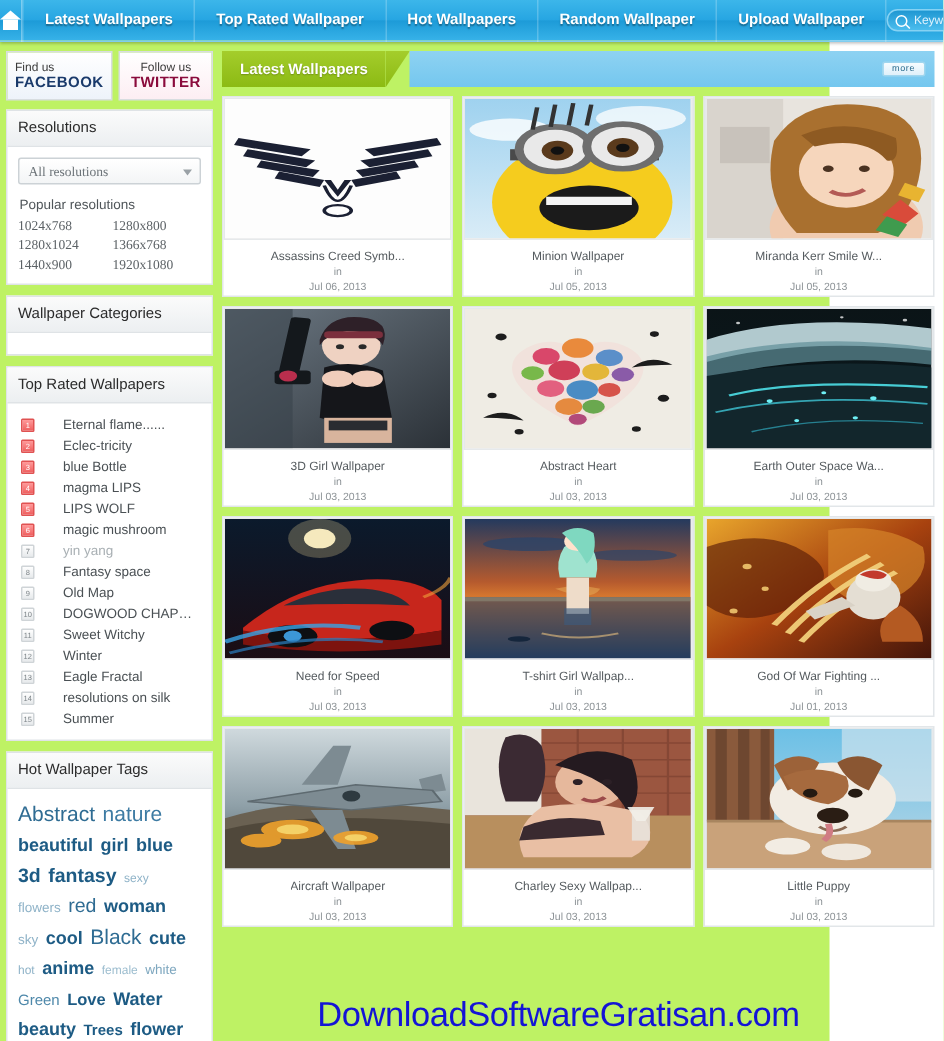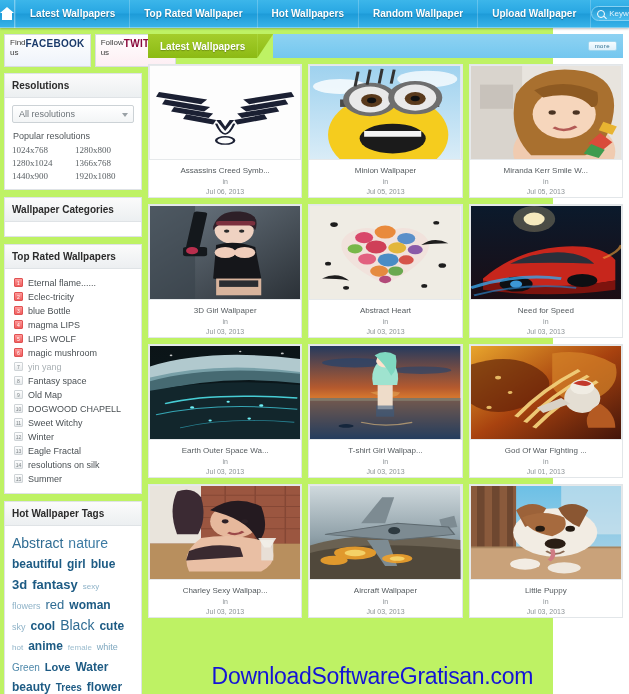--- a/index.html
+++ b/index.html
@@ -58,58 +58,58 @@
 
   
   .body-wrap { position: absolute; left: 0; top: 28px; width: 629px; height: 666px; display: flex; }
   .sidebar { width: 146px; flex: none; padding: 6px 4px 0 4px; }
   .content { flex: 1; padding: 6px 6px 0 2px; }
 
   
   .social-row { display: flex; gap: 4px; margin-bottom: 6px; }
   .social-box {
     flex: 1; height: 33px; border: 1px solid #d8dde0; background: #fff;
-    padding: 3px 5px; display: flex; flex-direction: row; justify-content: center;
+    padding: 3px 5px; display: flex; flex-direction: column; justify-content: center;
   }
   .social-box.fb { background: linear-gradient(to bottom,#ffffff,#eef3fa); }
-  .social-box.tw { background: linear-gradient(to bottom,#ffffff,#fdeef3); }
+  .social-box.tw { background: linear-gradient(to bottom,#ffffff,#fdeef3); align-items: center; }
   .social-small { font-size: 8px; color: #3b3b3b; line-height: 10px; }
   .social-big { font-size: 10px; font-weight: bold; line-height: 12px; letter-spacing: .3px; }
   .social-box.fb .social-big { color: #1a3a6b; }
   .social-box.tw .social-big { color: #8a0b3c; }
 
   
   .panel { background: #ffffff; border: 1px solid #dfe3e6; margin-bottom: 7px; }
   .panel-head {
     background: linear-gradient(to bottom,#fbfbfb,#eceff1);
     border-bottom: 1px solid #dfe3e6;
-    font-size: 10px; font-weight: bold; color: #2b2b2b;
+    font-size: 10px; font-weight: normal; color: #2b2b2b;
     padding: 6px 7px;
   }
   .panel-body { padding: 7px; }
 
   .select-wrap {
     position: relative; width: 100%; height: 18px;
     border: 1px solid #ccd2d6; border-radius: 2px;
     background: linear-gradient(to bottom,#ffffff,#f3f5f6);
     display: flex; align-items: center; padding: 0 16px 0 6px;
-    font-size: 9px; color: #6d7479; cursor: pointer;
+    font-size: 9px; color: #6d7479; cursor: pointer; font-family: Liberation Serif, serif;
   }
   .select-arrow {
     position: absolute; right: 5px; top: 7px;
     border-left: 3.5px solid transparent; border-right: 3.5px solid transparent;
     border-top: 4px solid #9aa1a6;
   }
   .popular-label { font-size: 9px; color: #4f5559; margin: 8px 0 3px 1px; }
   .res-grid { display: grid; grid-template-columns: 1fr 1fr; gap: 1px 4px; }
   .res-item { font-size: 9px; color: #5c6266; cursor: pointer; line-height: 12px; font-family: Liberation Serif, serif; }
 
   
   .rank-list { list-style: none; }
-  .rank-item { display: flex; gap: 5px; padding: 2px 0 2px 2px; cursor: pointer; }
+  .rank-item { display: flex; align-items: center; gap: 19px; padding: 2px 0 2px 2px; cursor: pointer; }
   .rank-badge {
     width: 9px; height: 9px; flex: none; border-radius: 1px;
     background: linear-gradient(to bottom,#fefefe,#e7eaec); border: 1px solid #cfd4d7;
     font-size: 5px; line-height: 8px; text-align: center; color: #7d8488;
   }
   .rank-badge.hot { background: linear-gradient(to bottom,#ff9a9a,#ef5f5f); border-color:#e05252; color:#fff; }
   .rank-label { font-size: 9px; color: #4a5054; white-space: nowrap; overflow: hidden; text-overflow: ellipsis; }
   .rank-label.dim { color: #a9b0b4; }
 
   
@@ -453,47 +453,20 @@
         </svg>
             </a>
             <div class="card-title">Abstract Heart</div>
             <div class="card-in">in</div>
             <div class="card-date">Jul 03, 2013</div>
           </div>
           <div class="card">
             <a class="thumb">
               <svg viewBox="0 0 100 100" preserveAspectRatio="none">
                 <defs>
-                  <linearGradient id="nb" x1="0" y1="0" x2="0" y2="1">
-        <stop offset="0" stop-color="#0b1a2c"></stop>
-                    <stop offset="1" stop-color="#1b0d14"></stop>
-                  </linearGradient>
-                </defs>
-        <rect width="100" height="100" fill="url(#nb)"></rect>
-        <circle cx="42" cy="14" r="7" fill="#fff6d0" opacity=".95"></circle>
-        <circle cx="42" cy="14" r="14" fill="#ffe9a0" opacity=".25"></circle>
-        <path d="M8 78 Q30 48 58 44 Q86 40 96 58 L96 80 Q56 92 8 86Z" fill="#c7261c"></path>
-        <path d="M26 62 Q44 48 62 50 Q76 52 82 62 Q54 60 26 62Z" fill="#2a2f3a"></path>
-        <path d="M8 80 Q50 92 96 80 L96 90 Q50 100 8 90Z" fill="#7d130e"></path>
-        <ellipse cx="30" cy="84" rx="11" ry="8" fill="#0d0f13"></ellipse>
-        <ellipse cx="74" cy="80" rx="10" ry="7" fill="#0d0f13"></ellipse>
-        <circle cx="30" cy="84" r="4" fill="#3c97d6"></circle>
-        <path d="M0 88 Q30 72 60 78" stroke="#39a4e6" stroke-width="3" fill="none" opacity=".8"></path>
-        <path d="M2 96 Q36 82 70 88" stroke="#2b7fc0" stroke-width="2" fill="none" opacity=".7"></path>
-        <path d="M88 56 q10 -6 12 -14" stroke="#f0a03a" stroke-width="2" fill="none" opacity=".6"></path>
-        </svg>
-            </a>
-            <div class="card-title">Need for Speed</div>
-            <div class="card-in">in</div>
-            <div class="card-date">Jul 03, 2013</div>
-          </div>
-          <div class="card">
-            <a class="thumb">
-              <svg viewBox="0 0 100 100" preserveAspectRatio="none">
-                <defs>
                   <linearGradient id="sp" x1="0" y1="0" x2="0" y2="1">
         <stop offset="0" stop-color="#0b1417"></stop>
                     <stop offset="1" stop-color="#0a1a1f"></stop>
                   </linearGradient>
                 </defs>
         <rect width="100" height="100" fill="url(#sp)"></rect>
         <path d="M0 22 Q40 2 100 14 L100 30 Q40 20 0 38Z" fill="#cfe9ee" opacity=".85"></path>
         <path d="M0 34 Q45 16 100 28 L100 40 Q48 30 0 50Z" fill="#5f8f99" opacity=".7"></path>
         <path d="M0 48 Q50 34 100 42 L100 100 L0 100Z" fill="#12262c"></path>
         <path d="M10 62 Q40 50 98 56" stroke="#4ee0e8" stroke-width="1.6" fill="none" opacity=".9"></path>
@@ -514,20 +487,47 @@
         </svg>
             </a>
             <div class="card-title">Earth Outer Space Wa...</div>
             <div class="card-in">in</div>
             <div class="card-date">Jul 03, 2013</div>
           </div>
           <div class="card">
             <a class="thumb">
               <svg viewBox="0 0 100 100" preserveAspectRatio="none">
                 <defs>
+                  <linearGradient id="nb" x1="0" y1="0" x2="0" y2="1">
+        <stop offset="0" stop-color="#0b1a2c"></stop>
+                    <stop offset="1" stop-color="#1b0d14"></stop>
+                  </linearGradient>
+                </defs>
+        <rect width="100" height="100" fill="url(#nb)"></rect>
+        <circle cx="42" cy="14" r="7" fill="#fff6d0" opacity=".95"></circle>
+        <circle cx="42" cy="14" r="14" fill="#ffe9a0" opacity=".25"></circle>
+        <path d="M8 78 Q30 48 58 44 Q86 40 96 58 L96 80 Q56 92 8 86Z" fill="#c7261c"></path>
+        <path d="M26 62 Q44 48 62 50 Q76 52 82 62 Q54 60 26 62Z" fill="#2a2f3a"></path>
+        <path d="M8 80 Q50 92 96 80 L96 90 Q50 100 8 90Z" fill="#7d130e"></path>
+        <ellipse cx="30" cy="84" rx="11" ry="8" fill="#0d0f13"></ellipse>
+        <ellipse cx="74" cy="80" rx="10" ry="7" fill="#0d0f13"></ellipse>
+        <circle cx="30" cy="84" r="4" fill="#3c97d6"></circle>
+        <path d="M0 88 Q30 72 60 78" stroke="#39a4e6" stroke-width="3" fill="none" opacity=".8"></path>
+        <path d="M2 96 Q36 82 70 88" stroke="#2b7fc0" stroke-width="2" fill="none" opacity=".7"></path>
+        <path d="M88 56 q10 -6 12 -14" stroke="#f0a03a" stroke-width="2" fill="none" opacity=".6"></path>
+        </svg>
+            </a>
+            <div class="card-title">Need for Speed</div>
+            <div class="card-in">in</div>
+            <div class="card-date">Jul 03, 2013</div>
+          </div>
+          <div class="card">
+            <a class="thumb">
+              <svg viewBox="0 0 100 100" preserveAspectRatio="none">
+                <defs>
                   <linearGradient id="ts" x1="0" y1="0" x2="0" y2="1">
         <stop offset="0" stop-color="#243a5e"></stop>
                     <stop offset=".45" stop-color="#b55a2e"></stop>
         <stop offset=".55" stop-color="#d4762f"></stop>
                     <stop offset="1" stop-color="#1d3554"></stop>
                   </linearGradient>
                 </defs>
         <rect width="100" height="100" fill="url(#ts)"></rect>
         <ellipse cx="30" cy="18" rx="22" ry="5" fill="#2c4468" opacity=".8"></ellipse>
         <ellipse cx="74" cy="26" rx="20" ry="4" fill="#2c4468" opacity=".7"></ellipse>
@@ -575,47 +575,20 @@
         <g fill="#ffd97a" opacity=".8">
                   <circle cx="18" cy="34" r="2"></circle>
                   <circle cx="26" cy="50" r="1.6"></circle>
         <circle cx="12" cy="66" r="1.8"></circle>
                 </g>
         </svg>
             </a>
             <div class="card-title">God Of War Fighting ...</div>
             <div class="card-in">in</div>
             <div class="card-date">Jul 01, 2013</div>
-          </div>
-          <div class="card">
-            <a class="thumb">
-              <svg viewBox="0 0 100 100" preserveAspectRatio="none">
-                <rect width="100" height="100" fill="#8d4d3a"></rect>
-        <rect x="0" y="0" width="34" height="62" fill="#e9e4dc"></rect>
-        <rect x="34" y="0" width="66" height="62" fill="#9b5640"></rect>
-        <g stroke="#7d4231" stroke-width="1" opacity=".7">
-        <path d="M34 10 H100 M34 22 H100 M34 34 H100 M34 46 H100"></path>
-        <path d="M50 0 V62 M70 0 V62 M90 0 V62"></path>
-                </g>
-        <rect x="0" y="62" width="100" height="38" fill="#b88f5e"></rect>
-        <path d="M18 6 q10 -6 16 6 q4 22 -2 40 l-14 0 q-6 -26 0 -46Z" fill="#3b2a33"></path>
-        <ellipse cx="56" cy="38" rx="16" ry="18" fill="#e6b89c"></ellipse>
-        <path d="M40 26 q16 -18 34 -4 q6 26 -2 38 q-6 -24 -32 -34Z" fill="#241a20"></path>
-        <circle cx="50" cy="38" r="2.2" fill="#2c2026"></circle>
-                <circle cx="63" cy="38" r="2.2" fill="#2c2026"></circle>
-        <path d="M52 50 q5 4 10 -1" stroke="#9c4a4a" stroke-width="2.4" fill="none"></path>
-        <path d="M34 56 q22 -6 44 4 q10 20 -4 32 l-48 0 q-6 -20 8 -36Z" fill="#e9bfa4"></path>
-        <path d="M26 70 q16 -10 34 -4 l2 10 l-38 4Z" fill="#3a2a30"></path>
-        <rect x="74" y="58" width="8" height="22" fill="#e8e4df" opacity=".85"></rect>
-        <path d="M72 56 h12 l-4 10 h-4Z" fill="#f2efe9" opacity=".9"></path>
-        </svg>
-            </a>
-            <div class="card-title">Charley Sexy Wallpap...</div>
-            <div class="card-in">in</div>
-            <div class="card-date">Jul 03, 2013</div>
           </div>
           <div class="card">
             <a class="thumb">
               <svg viewBox="0 0 100 100" preserveAspectRatio="none">
                 <defs>
                   <linearGradient id="ac" x1="0" y1="0" x2="0" y2="1">
         <stop offset="0" stop-color="#cfd9dd"></stop>
                     <stop offset=".55" stop-color="#8fa0a8"></stop>
         <stop offset="1" stop-color="#4f5f66"></stop>
                   </linearGradient>
@@ -636,20 +609,47 @@
                   <ellipse cx="58" cy="78" rx="10" ry="5"></ellipse>
         <ellipse cx="16" cy="80" rx="9" ry="5"></ellipse>
                 </g>
         <g fill="#f7d86e" opacity=".9">
                   <ellipse cx="30" cy="72" rx="7" ry="3.5"></ellipse>
         <ellipse cx="58" cy="78" rx="5" ry="2.5"></ellipse>
                 </g>
         </svg>
             </a>
             <div class="card-title">Aircraft Wallpaper</div>
+            <div class="card-in">in</div>
+            <div class="card-date">Jul 03, 2013</div>
+          </div>
+          <div class="card">
+            <a class="thumb">
+              <svg viewBox="0 0 100 100" preserveAspectRatio="none">
+                <rect width="100" height="100" fill="#8d4d3a"></rect>
+        <rect x="0" y="0" width="34" height="62" fill="#e9e4dc"></rect>
+        <rect x="34" y="0" width="66" height="62" fill="#9b5640"></rect>
+        <g stroke="#7d4231" stroke-width="1" opacity=".7">
+        <path d="M34 10 H100 M34 22 H100 M34 34 H100 M34 46 H100"></path>
+        <path d="M50 0 V62 M70 0 V62 M90 0 V62"></path>
+                </g>
+        <rect x="0" y="62" width="100" height="38" fill="#b88f5e"></rect>
+        <path d="M18 6 q10 -6 16 6 q4 22 -2 40 l-14 0 q-6 -26 0 -46Z" fill="#3b2a33"></path>
+        <ellipse cx="56" cy="38" rx="16" ry="18" fill="#e6b89c"></ellipse>
+        <path d="M40 26 q16 -18 34 -4 q6 26 -2 38 q-6 -24 -32 -34Z" fill="#241a20"></path>
+        <circle cx="50" cy="38" r="2.2" fill="#2c2026"></circle>
+                <circle cx="63" cy="38" r="2.2" fill="#2c2026"></circle>
+        <path d="M52 50 q5 4 10 -1" stroke="#9c4a4a" stroke-width="2.4" fill="none"></path>
+        <path d="M34 56 q22 -6 44 4 q10 20 -4 32 l-48 0 q-6 -20 8 -36Z" fill="#e9bfa4"></path>
+        <path d="M26 70 q16 -10 34 -4 l2 10 l-38 4Z" fill="#3a2a30"></path>
+        <rect x="74" y="58" width="8" height="22" fill="#e8e4df" opacity=".85"></rect>
+        <path d="M72 56 h12 l-4 10 h-4Z" fill="#f2efe9" opacity=".9"></path>
+        </svg>
+            </a>
+            <div class="card-title">Charley Sexy Wallpap...</div>
             <div class="card-in">in</div>
             <div class="card-date">Jul 03, 2013</div>
           </div>
           <div class="card">
             <a class="thumb">
               <svg viewBox="0 0 100 100" preserveAspectRatio="none">
                 <defs>
                   <linearGradient id="pb" x1="0" y1="0" x2="0" y2="1">
         <stop offset="0" stop-color="#6cc0e6"></stop>
                     <stop offset="1" stop-color="#b9d7e6"></stop>

